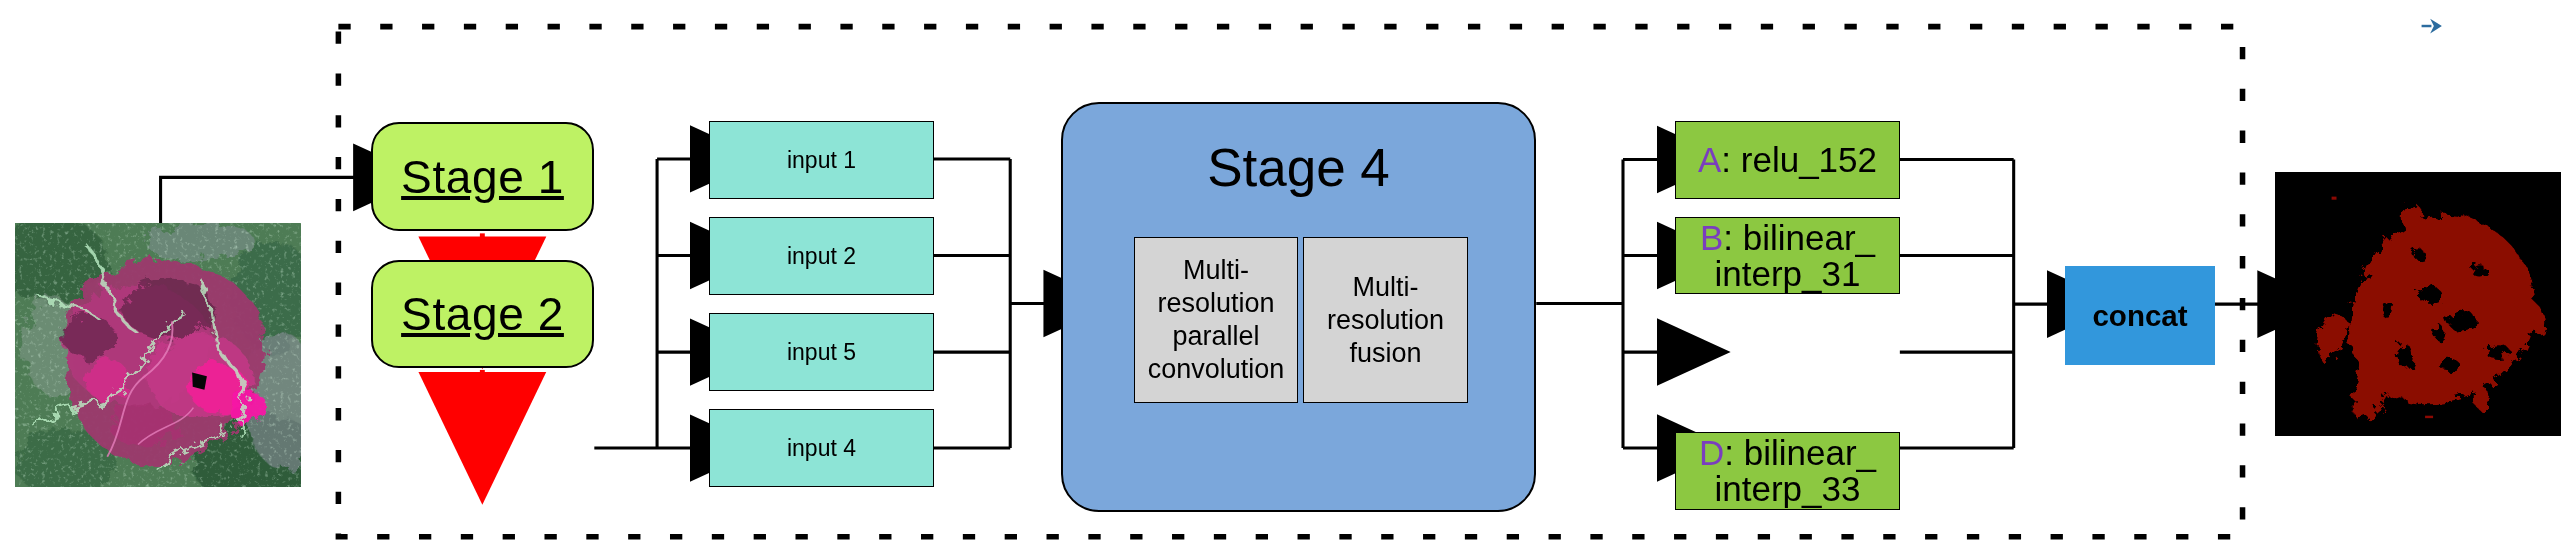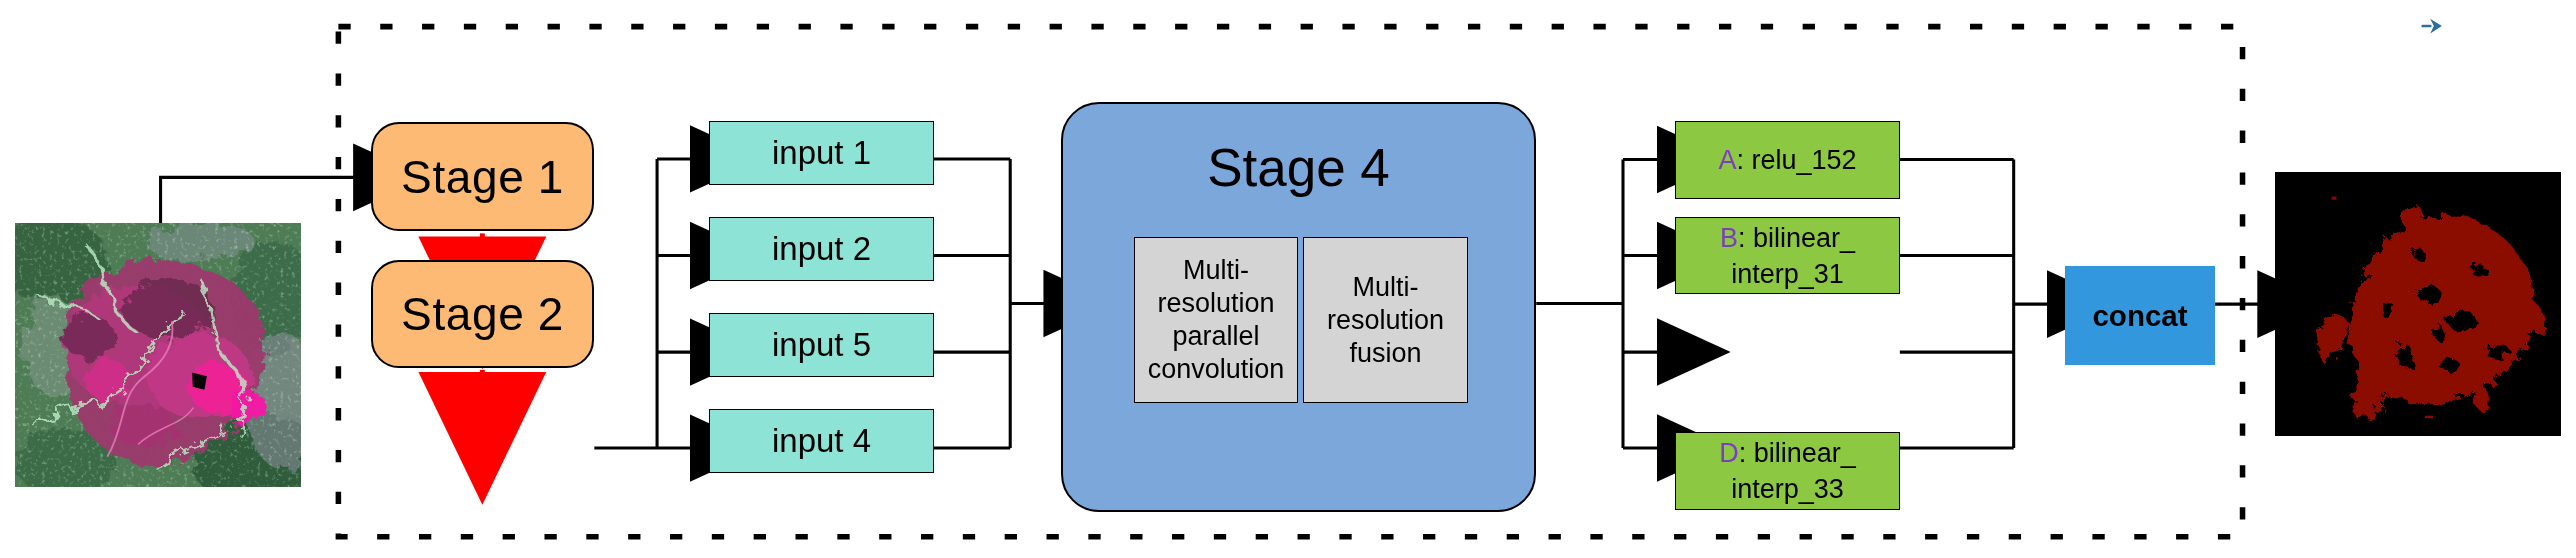--- a/index.html
+++ b/index.html
@@ -3,29 +3,29 @@
 <meta charset="utf-8">
 <style>
   html,body{margin:0;padding:0;background:#ffffff;}
   .canvas{position:relative;width:2576px;height:559px;background:#ffffff;overflow:hidden;
           font-family:"Liberation Sans", sans-serif;color:#000;}
   svg.overlay{position:absolute;left:0;top:0;width:2576px;height:559px;}
   svg.photo{position:absolute;left:15.4px;top:223px;width:286px;height:264px;}
   svg.mask{position:absolute;left:2275px;top:172px;width:286px;height:264px;}
   .box{position:absolute;box-sizing:border-box;display:flex;flex-direction:column;
        align-items:center;justify-content:center;text-align:center;}
-  .stage{left:371px;width:223px;background:#fdba74;border:2.5px solid #000;border-radius:28px;
-         font-size:46px;letter-spacing:0.6px;}
+  .stage{left:371px;width:223px;background:#bef264;border:2.5px solid #000;border-radius:28px;
+         font-size:46px;letter-spacing:0.6px;text-decoration:underline;}
   .stage4{left:1061px;top:102px;width:475px;height:410px;background:#7BA7DB;border:2.5px solid #000;
           border-radius:38px;}
   .s4title{position:absolute;left:1061px;top:137px;width:475px;text-align:center;font-size:53px;}
-  .inputbox{left:709px;width:225px;height:64px;background:#8DE4D6;border:1.8px solid #000;font-size:33px;}
+  .inputbox{left:709px;width:225px;height:78px;background:#8DE4D6;border:1.8px solid #000;font-size:23px;}
   .module{top:237px;height:166px;background:#D4D4D4;border:1.8px solid #000;font-size:27px;line-height:33px;}
   .gbox{left:1675px;width:225px;height:78px;background:#8CC841;border:1.8px solid #000;
-        font-size:27px;line-height:36px;}
+        font-size:35px;line-height:36px;}
   .gline:empty{display:none;}
   .olet{color:#7A3EBE;}
   .concat{left:2065px;top:266px;width:150px;height:99px;background:#3297DC;font-size:29.5px;font-weight:bold;}
 </style>
 </head>
 <body>
 
 <div class="canvas">
 
   <svg class="overlay" viewBox="0 0 4187 908">

